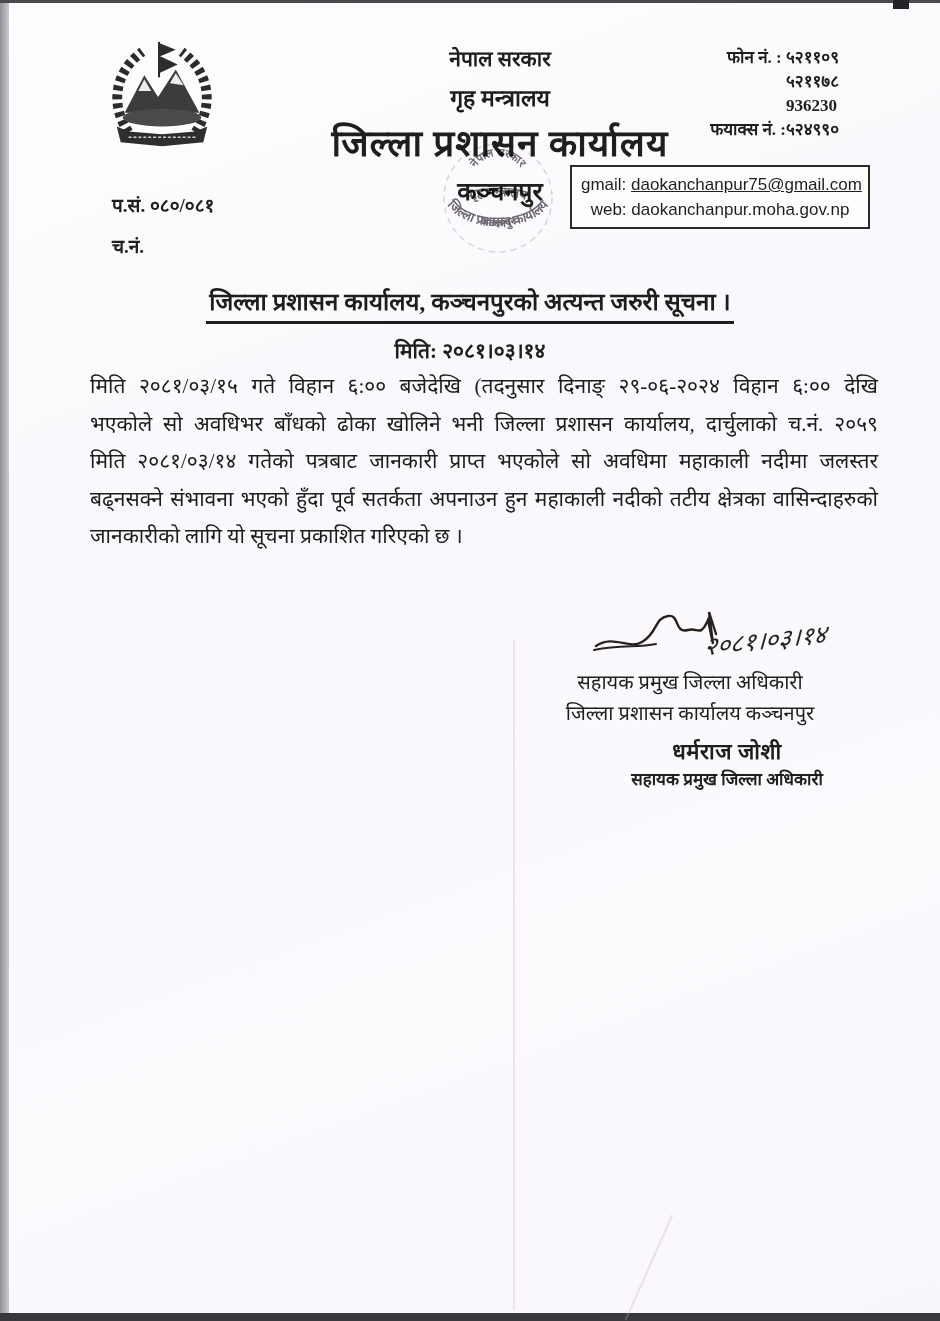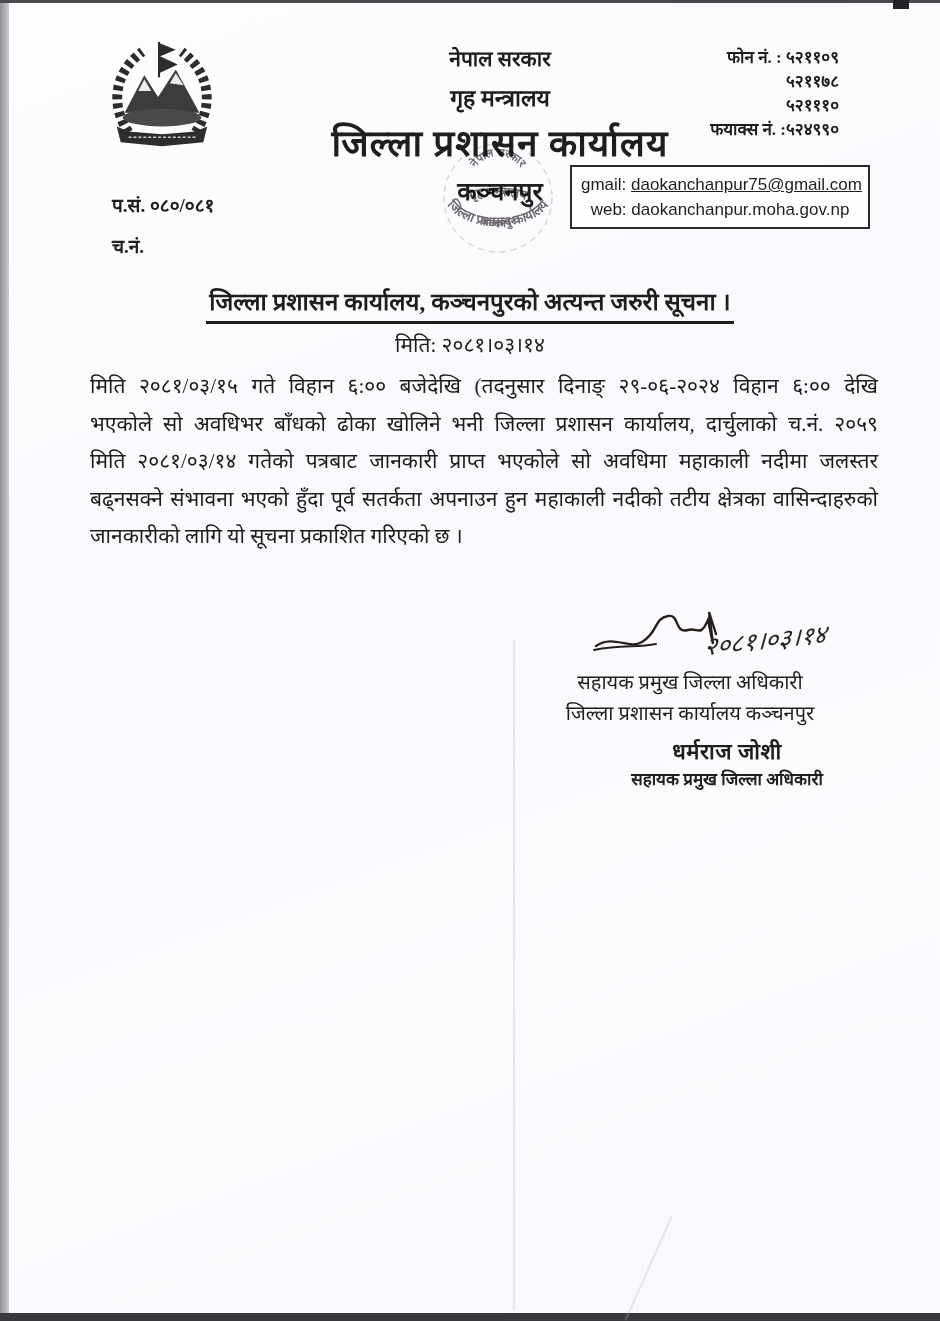--- a/index.html
+++ b/index.html
@@ -40,21 +40,21 @@
     font-size:17px;line-height:25px;text-align:center;white-space:nowrap;}
   .u{text-decoration:underline;}
 
   .ref-ps{position:absolute;left:112px;top:192px;font-size:19px;font-weight:bold;}
   .ref-ch{position:absolute;left:112px;top:233px;font-size:19px;font-weight:bold;}
 
   
   .title-wrap{position:absolute;left:0;top:284px;width:940px;text-align:center;}
   .notice-title{display:inline-block;font-size:24px;font-weight:bold;
     border-bottom:3px solid #1d1d1b;padding:0 3px 4px;}
-  .notice-date{margin-top:6px;font-size:21px;font-weight:normal;}
+  .notice-date{margin-top:12px;font-size:21px;font-weight:bold;}
 
   .body-text{position:absolute;left:90px;top:371px;width:788px;font-size:21px;color:#1d1c1a;}
   .body-line{height:37.5px;text-align:justify;text-align-last:justify;white-space:normal;}
   .body-line:last-child{text-align-last:left;}
 
   
   .sig-block{position:absolute;left:540px;top:598px;width:300px;text-align:center;}
   .sig-svg{position:absolute;left:52px;top:6px;width:168px;height:60px;}
   .sig-date{position:absolute;left:164px;top:24px;font-size:25px;font-style:italic;
     transform:rotate(-6deg) skewX(-8deg);white-space:nowrap;color:#262420;}
@@ -126,21 +126,21 @@
 
   <div class="phone-block">
     <div>
       <span>फोन नं. :</span>
       <span class="num">५२११०९</span>
     </div>
     <div>
       <span class="num">५२११७८</span>
     </div>
     <div>
-      <span class="num">५२१११०</span>
+      <span class="num">936230</span>
     </div>
     <div>
       <span>फयाक्स नं. :</span><span class="num">५२४९९०</span>
     </div>
   </div>
 
   <div class="contact-box">
     <div>
       <span>gmail:</span>
       <span class="u">daokanchanpur75@gmail.com</span>

